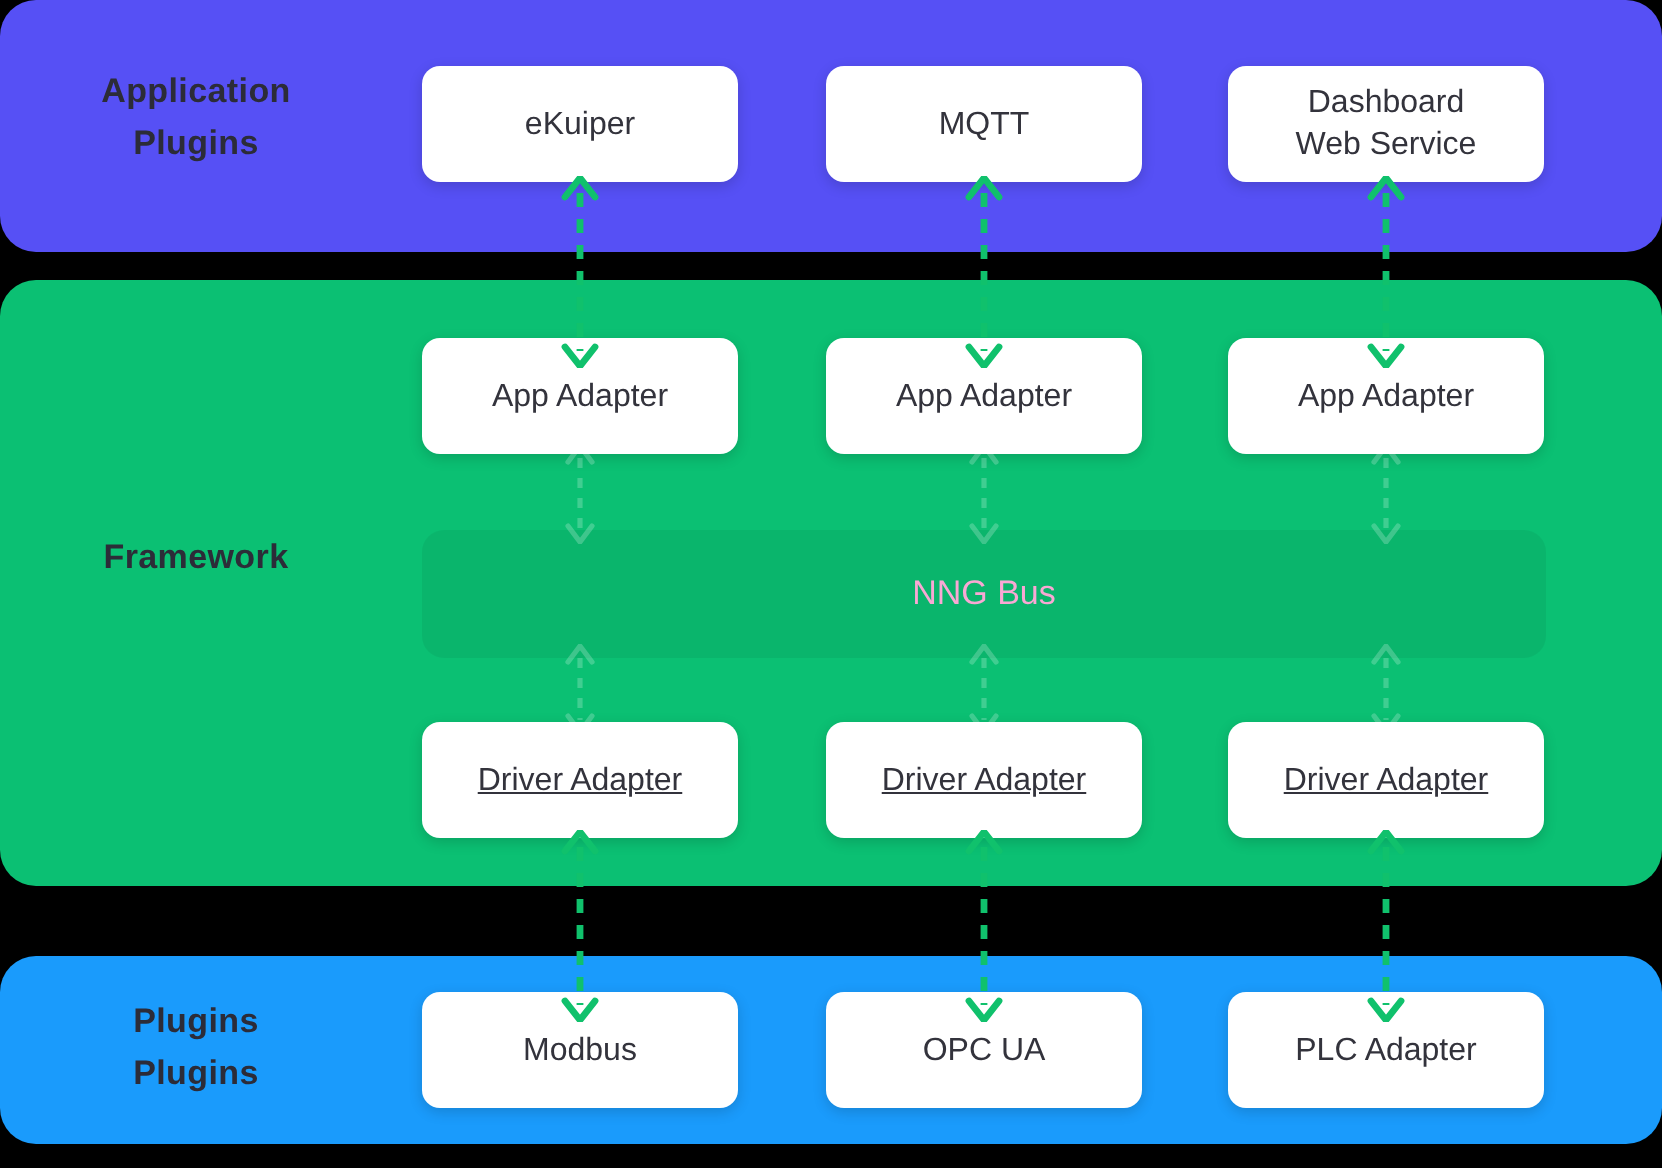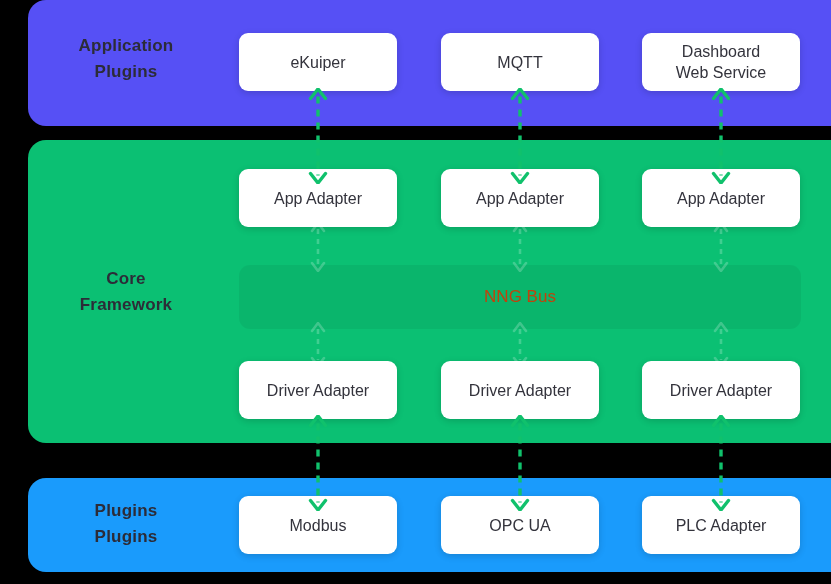--- a/index.html
+++ b/index.html
@@ -1,20 +1,20 @@
 <!DOCTYPE html>
 <html><head>
 <meta charset="utf-8">
 <title>Architecture Diagram</title>
 <style>
   html,body{margin:0;padding:0;background:#000;}
   body{width:831px;height:584px;position:relative;overflow:hidden;
        font-family:"Liberation Sans","DejaVu Sans",sans-serif;}
 
-  #stage{position:absolute;left:0;top:0;width:708px;height:584px;margin-left:28px;}
+  #stage{position:absolute;left:0;top:0;width:708px;height:584px;}
 
   
   .band{position:absolute;left:0;width:831px;}
   .band-app{top:0;height:126px;background:#5650F5;
             border-radius:18px 18px 18px 18px;}
   .band-core{top:140px;height:303px;background:#0BC073;
              border-radius:18px;}
   .band-driver{top:478px;height:94px;background:#1A9BFC;
                border-radius:18px;}
 
@@ -30,28 +30,28 @@
   .node{position:absolute;width:158px;height:58px;background:#fff;
         border-radius:9px;box-shadow:0 2px 7px rgba(0,0,0,.16);
         display:flex;align-items:center;justify-content:center;
         text-align:center;font-size:16px;line-height:21px;color:#33333C;}
   .node.two-line{font-size:16px;line-height:21px;}
 
   .c1{left:211px;justify-content:center;} .c2{left:413px;} .c3{left:614px;}
 
   .row-app   {top:33px;}
   .row-appad {top:169px;}
-  .row_drvad {top:361px;}
+  .row_drvad {top:361px;text-decoration:underline;}
   .row-drv   {top:496px;}
 
   
   .nng-bus{position:absolute;left:211px;top:265px;width:562px;height:64px;
            background:rgba(0,0,0,.055);border-radius:11px;
            display:flex;align-items:center;justify-content:center;
-           color:#c2410c;font-size:17px;}
+           color:#f9a8d4;font-size:17px;}
 
   
   .conn{position:absolute;width:22px;}
   .conn svg{display:block;}  
 </style>
 </head>
 <body>
 
 <div id="stage">
 
@@ -73,21 +73,20 @@
     </span>
   </div>
 
   <div class="node row-app c2">
     <span>MQTT</span>
   </div>
 
   <div class="band band-core"></div>
 
   <div class="side-label side-core">
-    <div>Core</div>
     <div>Framework</div>
   </div>
 
   <div class="node row-appad c1">
     <span>App Adapter</span>
   </div>
   <div class="node row-appad c2">
     <span>App Adapter</span>
   </div>
   <div class="node row-appad c3">

